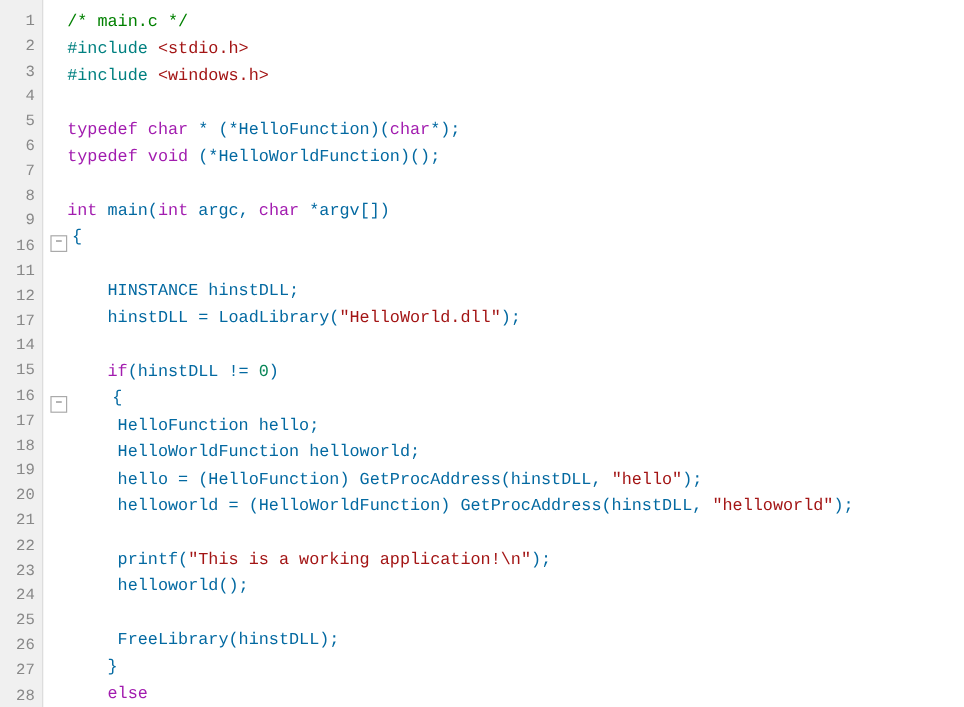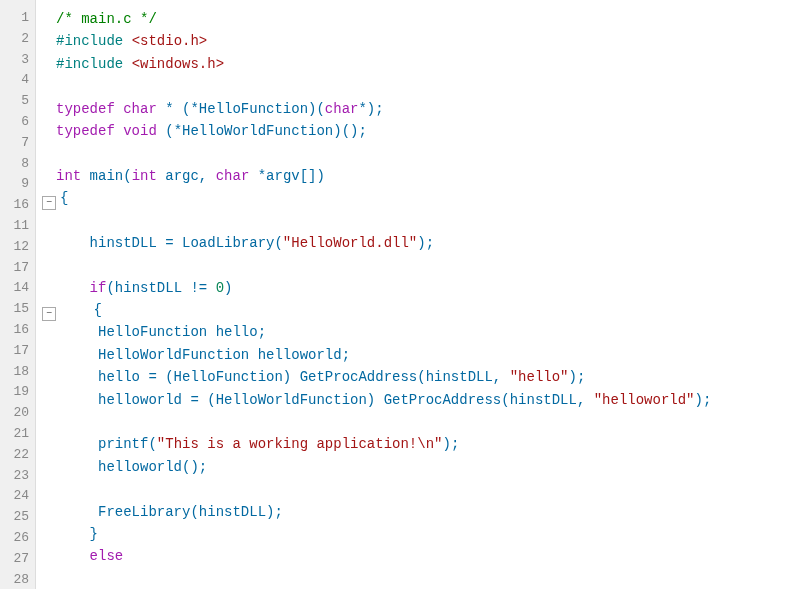--- a/index.html
+++ b/index.html
@@ -152,20 +152,24 @@
 
     <div class="code-line" style="position:relative; padding-left:20px;">
       <span class="fold-icon" style="left:2px;">−</span>
       <span class="c-plain">{</span>
     </div>
 
     <div class="code-line">
       <span class="fold-spacer"></span>
     </div>
 
+    <div class="code-line">
+      <span class="fold-spacer"></span>
+      <span class="c-plain">    HINSTANCE hinstDLL;</span>
+    </div>
 
     <div class="code-line">
       <span class="fold-spacer"></span>
       <span class="c-plain">    hinstDLL = LoadLibrary(</span><span class="c-string">"HelloWorld.dll"</span><span class="c-plain">);</span>
     </div>
 
     <div class="code-line">
       <span class="fold-spacer"></span>
     </div>
 

